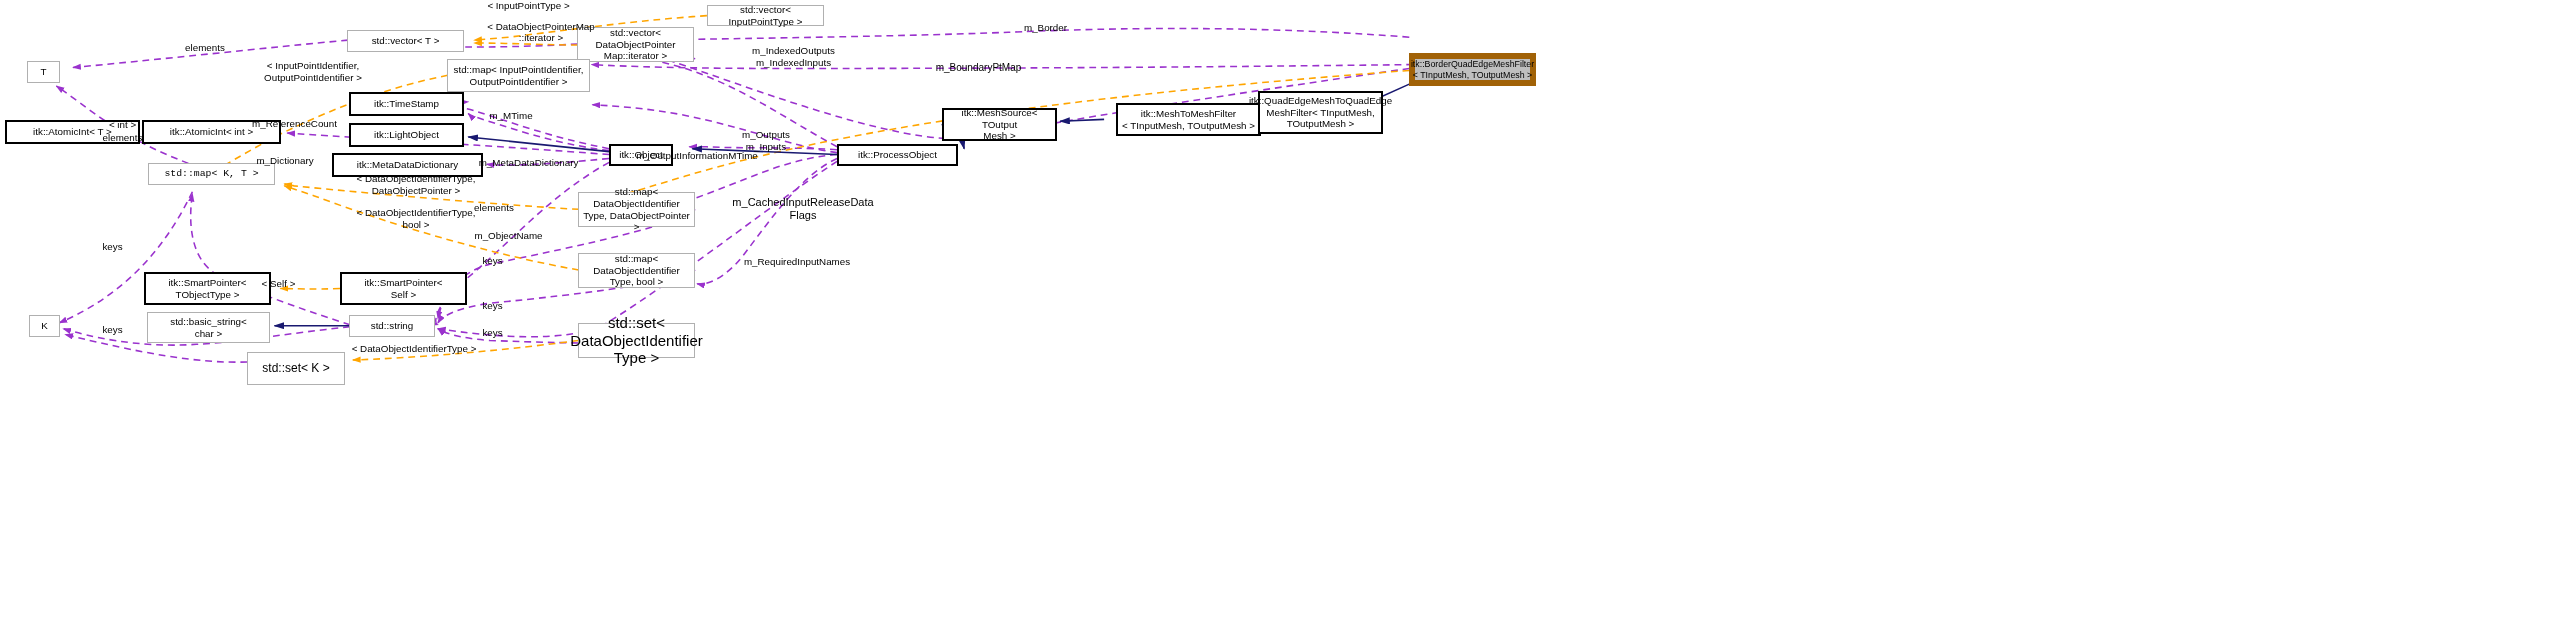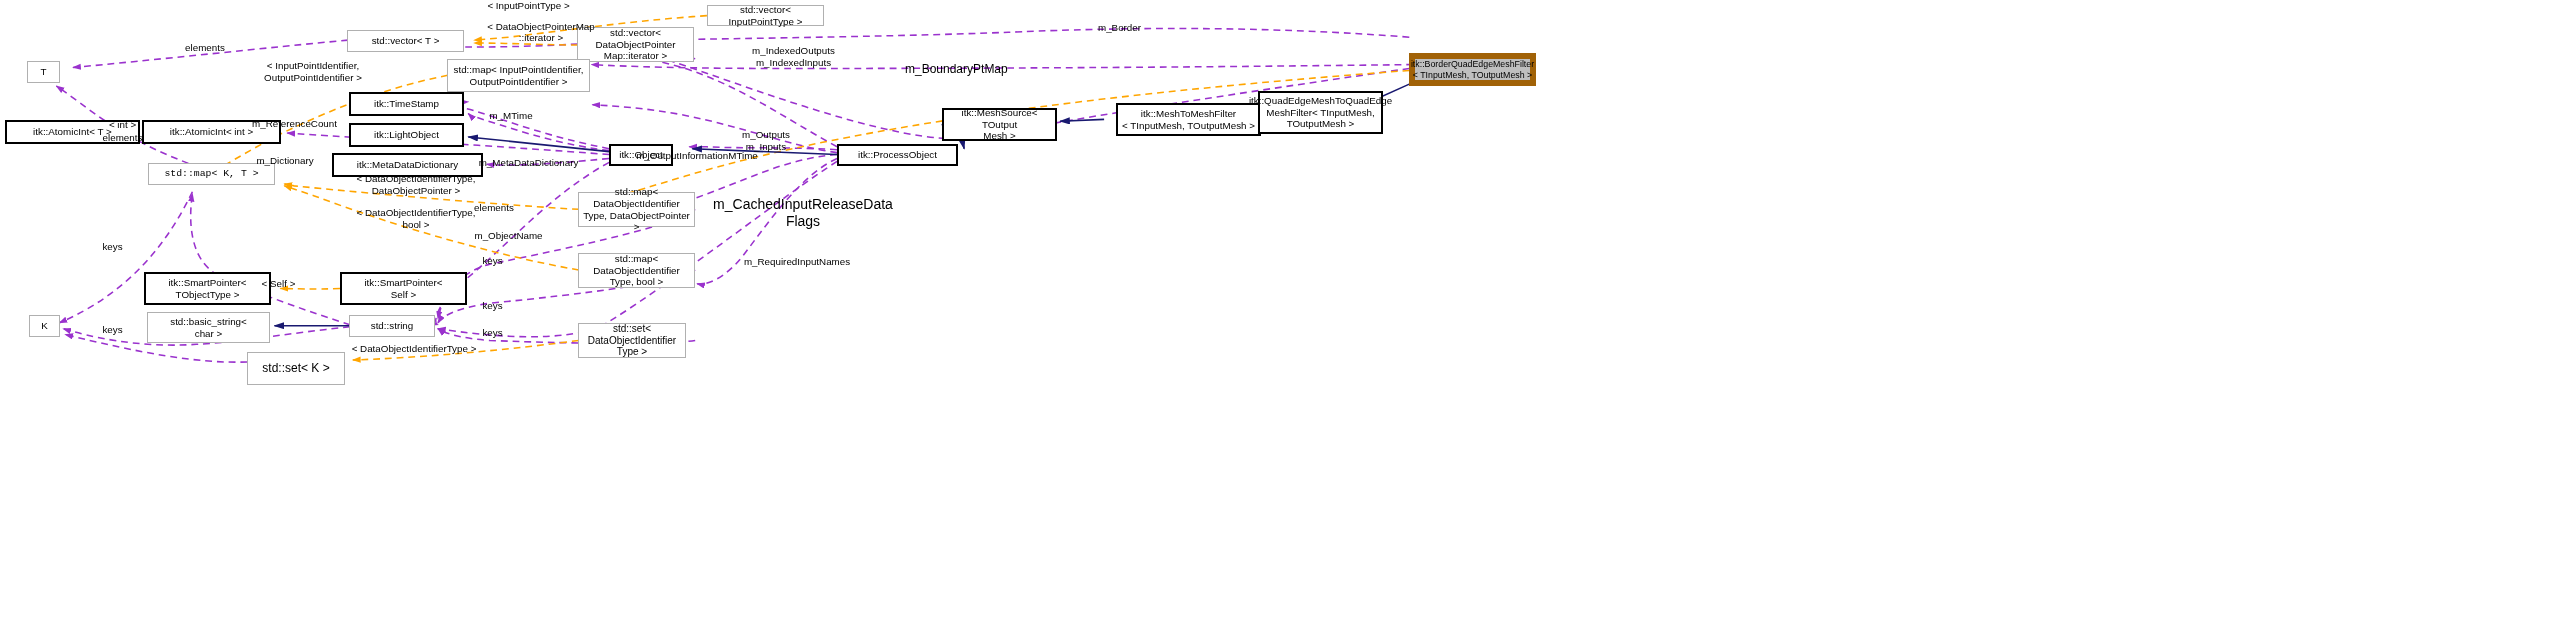--- a/index.html
+++ b/index.html
@@ -149,21 +149,21 @@
       <div class="node lib" style="left: 247px; top: 352px; width: 98px; height: 33px; font-size: 12px;">std::set&lt; K &gt;</div>
       <div class="node lib" style="left: 577px; top: 27px; width: 117px; height: 35px; font-size: 9.8px;">std::vector&lt; DataObjectPointer
 Map::iterator &gt;</div>
       <div class="node lib" style="left: 447px; top: 59px; width: 143px; height: 33px; font-size: 9.8px;">std::map&lt; InputPointIdentifier,
 OutputPointIdentifier &gt;</div>
       <div class="node lib" style="left: 707px; top: 4.9px; width: 117px; height: 21.5px; font-size: 9.8px;">std::vector&lt; InputPointType &gt;</div>
       <div class="node lib" style="left: 578px; top: 192px; width: 117px; height: 35px; font-size: 9.8px;">std::map&lt; DataObjectIdentifier
 Type, DataObjectPointer &gt;</div>
       <div class="node lib" style="left: 578px; top: 253px; width: 117px; height: 35px; font-size: 9.8px;">std::map&lt; DataObjectIdentifier
 Type, bool &gt;</div>
-      <div class="node lib" style="left: 578px; top: 323px; width: 108px; height: 35px; font-size: 10px;">std::set&lt; DataObjectIdentifier
+      <div class="node lib" style="left: 578px; top: 323px; width: 117px; height: 35px; font-size: 15px;">std::set&lt; DataObjectIdentifier
 Type &gt;</div>
       <div class="node itk" style="left: 609px; top: 144px; width: 64px; height: 21.5px; font-size: 9.8px;">itk::Object</div>
       <div class="node itk" style="left: 837px; top: 144px; width: 121px; height: 21.5px; font-size: 9.8px;">itk::ProcessObject</div>
       <div class="node itk" style="left: 942px; top: 108px; width: 115px; height: 33px; font-size: 9.8px;">itk::MeshSource&lt; TOutput
 Mesh &gt;</div>
       <div class="node itk" style="left: 1116px; top: 103px; width: 145px; height: 33px; font-size: 9.8px;">itk::MeshToMeshFilter
 &lt; TInputMesh, TOutputMesh &gt;</div>
       <div class="node itk" style="left: 1258px; top: 91px; width: 125px; height: 43px; font-size: 9.8px;">itk::QuadEdgeMeshToQuadEdge
 MeshFilter&lt; TInputMesh,
 TOutputMesh &gt;</div>
@@ -172,37 +172,37 @@
     </div>
   <div>
       <div class="edge-label" style="left: 161px; top: 42px; width: 88px; font-size: 9.8px; text-align: center;">elements</div>
       <div class="edge-label" style="left: 230px; top: 60px; width: 166px; font-size: 9.8px; text-align: center;">&lt; InputPointIdentifier,
 OutputPointIdentifier &gt;</div>
       <div class="edge-label" style="left: 460px; top: 0px; width: 137px; font-size: 9.8px; text-align: center;">&lt; InputPointType &gt;</div>
       <div class="edge-label" style="left: 453px; top: 20.6px; width: 176px; font-size: 9.8px; text-align: center;">&lt; DataObjectPointerMap
 ::iterator &gt;</div>
       <div class="edge-label" style="left: 725px; top: 45px; width: 137px; font-size: 9.8px; text-align: center;">m_IndexedOutputs
 m_IndexedInputs</div>
-      <div class="edge-label" style="left: 1024px; top: 21.5px; width: 117px; font-size: 9.8px; text-align: right;">m_Border</div>
-      <div class="edge-label" style="left: 905px; top: 62px; width: 147px; font-size: 12px; text-align: left;">m_BoundaryPtMap</div>
+      <div class="edge-label" style="left: 1024px; top: 21.5px; width: 117px; font-size: 9.8px; text-align: left;">m_Border</div>
+      <div class="edge-label" style="left: 905px; top: 62px; width: 147px; font-size: 10px; text-align: center;">m_BoundaryPtMap</div>
       <div class="edge-label" style="left: 93px; top: 119px; width: 59px; font-size: 9.8px; text-align: center;">&lt; int &gt;</div>
       <div class="edge-label" style="left: 93px; top: 132px; width: 59px; font-size: 9.8px; text-align: center;">elements</div>
       <div class="edge-label" style="left: 231px; top: 118px; width: 127px; font-size: 9.8px; text-align: center;">m_ReferenceCount</div>
       <div class="edge-label" style="left: 604px; top: 102px; width: 186px; font-size: 9.8px; text-align: center; margin-top: 48px;">m_OutputInformationMTime</div>
       <div class="edge-label" style="left: 472px; top: 110px; width: 78px; font-size: 9.8px; text-align: center;">m_MTime</div>
       <div class="edge-label" style="left: 231px; top: 155px; width: 108px; font-size: 9.8px; text-align: center;">m_Dictionary</div>
       <div class="edge-label" style="left: 450px; top: 157px; width: 157px; font-size: 9.8px; text-align: center;">m_MetaDataDictionary</div>
       <div class="edge-label" style="left: 712px; top: 129px; width: 108px; font-size: 9.8px; text-align: center;">m_Outputs
 m_Inputs</div>
       <div class="edge-label" style="left: 328px; top: 173px; width: 176px; font-size: 9.8px; text-align: center;">&lt; DataObjectIdentifierType,
 DataObjectPointer &gt;</div>
       <div class="edge-label" style="left: 328px; top: 207px; width: 176px; font-size: 9.8px; text-align: center;">&lt; DataObjectIdentifierType,
 bool &gt;</div>
       <div class="edge-label" style="left: 450px; top: 202px; width: 88px; font-size: 9.8px; text-align: center;">elements</div>
-      <div class="edge-label" style="left: 710px; top: 196px; width: 186px; font-size: 14px; ">m_CachedInputReleaseData
+      <div class="edge-label" style="left: 710px; top: 196px; width: 186px; font-size: 11px; ">m_CachedInputReleaseData
 Flags</div>
       <div class="edge-label" style="left: 450px; top: 230px; width: 117px; font-size: 9.8px; text-align: center;">m_ObjectName</div>
       <div class="edge-label" style="left: 88px; top: 241px; width: 49px; font-size: 9.8px; text-align: center;">keys</div>
       <div class="edge-label" style="left: 468px; top: 255px; width: 49px; font-size: 9.8px; text-align: center;">keys</div>
       <div class="edge-label" style="left: 714px; top: 256px; width: 166px; font-size: 9.8px; text-align: center;">m_RequiredInputNames</div>
       <div class="edge-label" style="left: 244px; top: 278px; width: 69px; font-size: 9.8px; text-align: center;">&lt; Self &gt;</div>
       <div class="edge-label" style="left: 468px; top: 300px; width: 49px; font-size: 9.8px; text-align: center;">keys</div>
       <div class="edge-label" style="left: 88px; top: 324px; width: 49px; font-size: 9.8px; text-align: center;">keys</div>
       <div class="edge-label" style="left: 468px; top: 327px; width: 49px; font-size: 9.8px; text-align: center;">keys</div>
       <div class="edge-label" style="left: 321px; top: 343px; width: 186px; font-size: 9.8px; text-align: center;">&lt; DataObjectIdentifierType &gt;</div>

